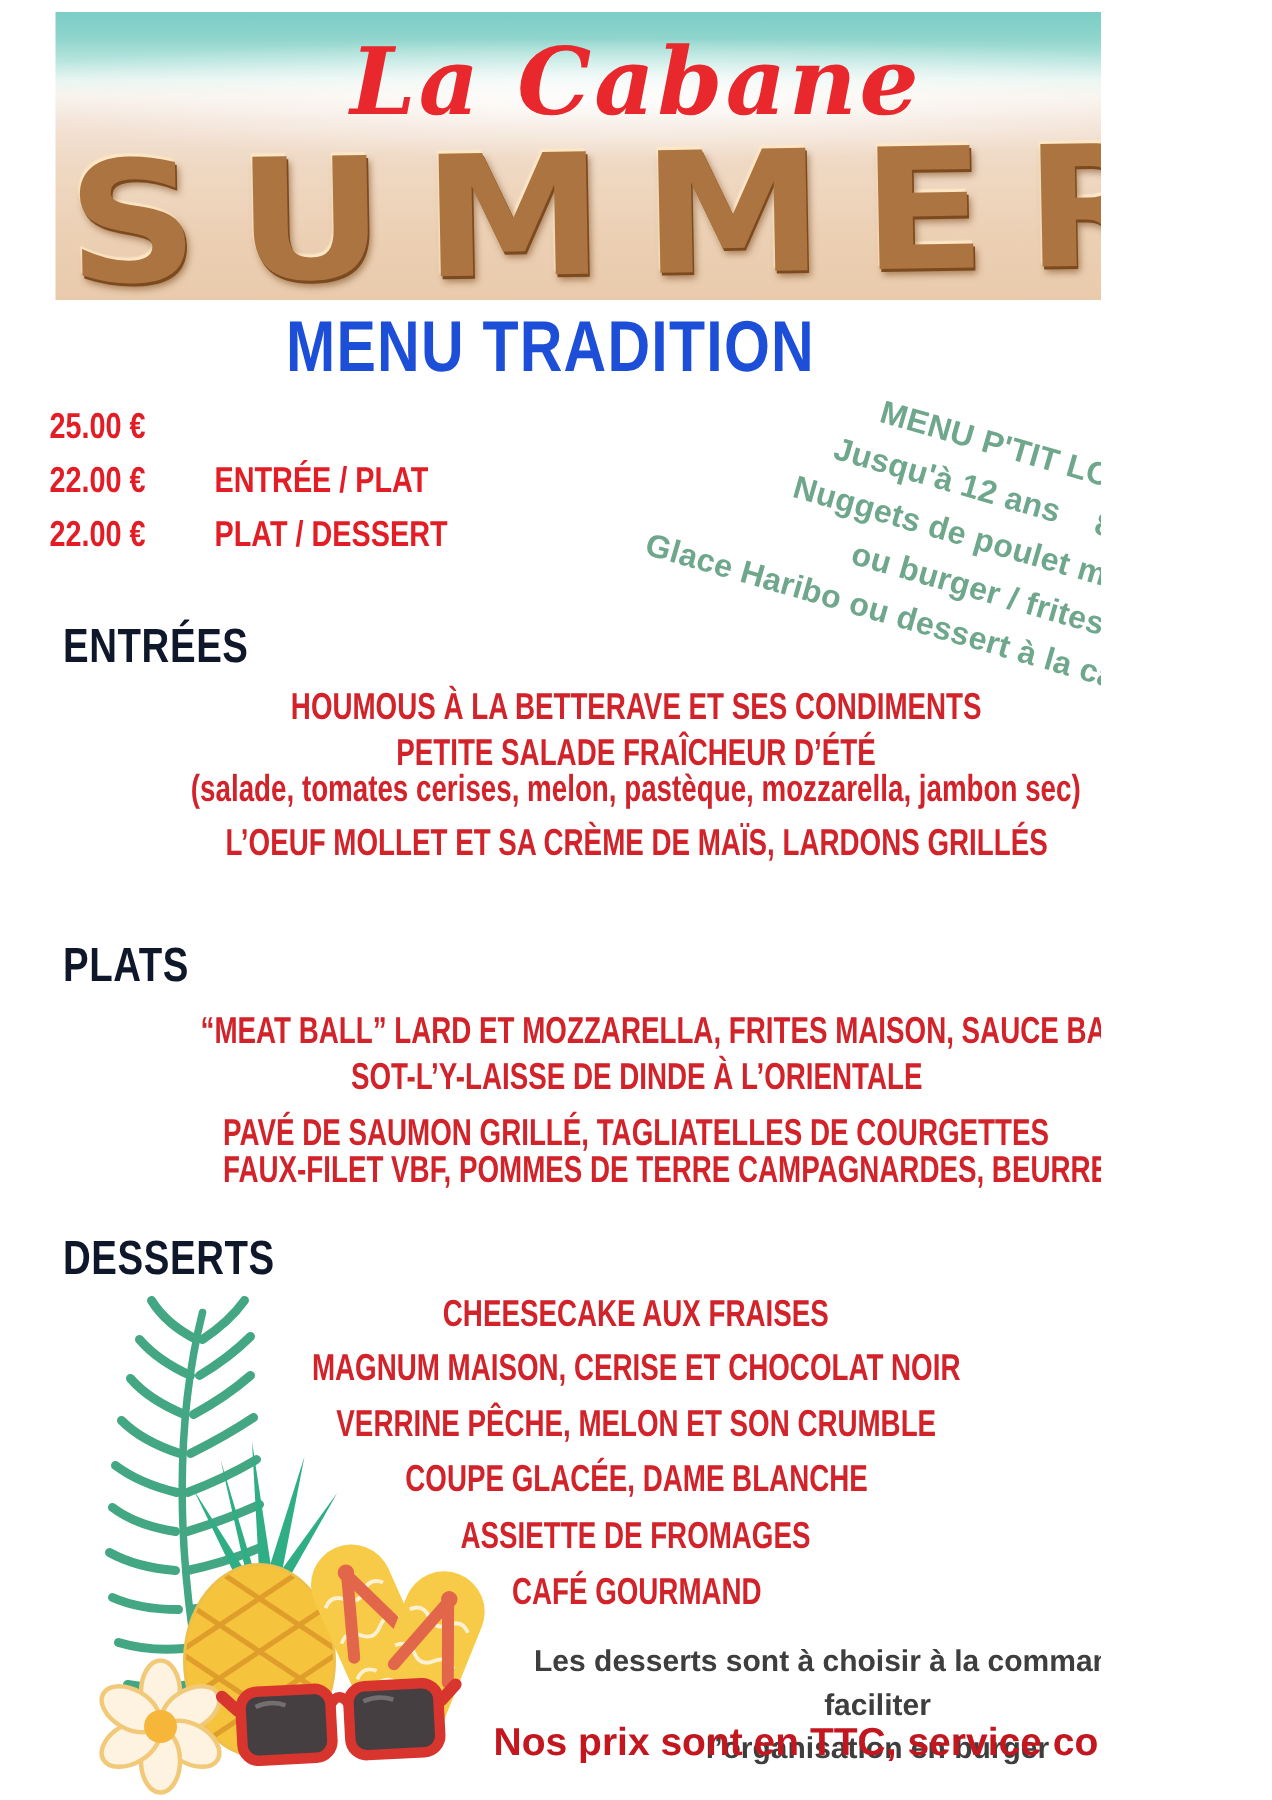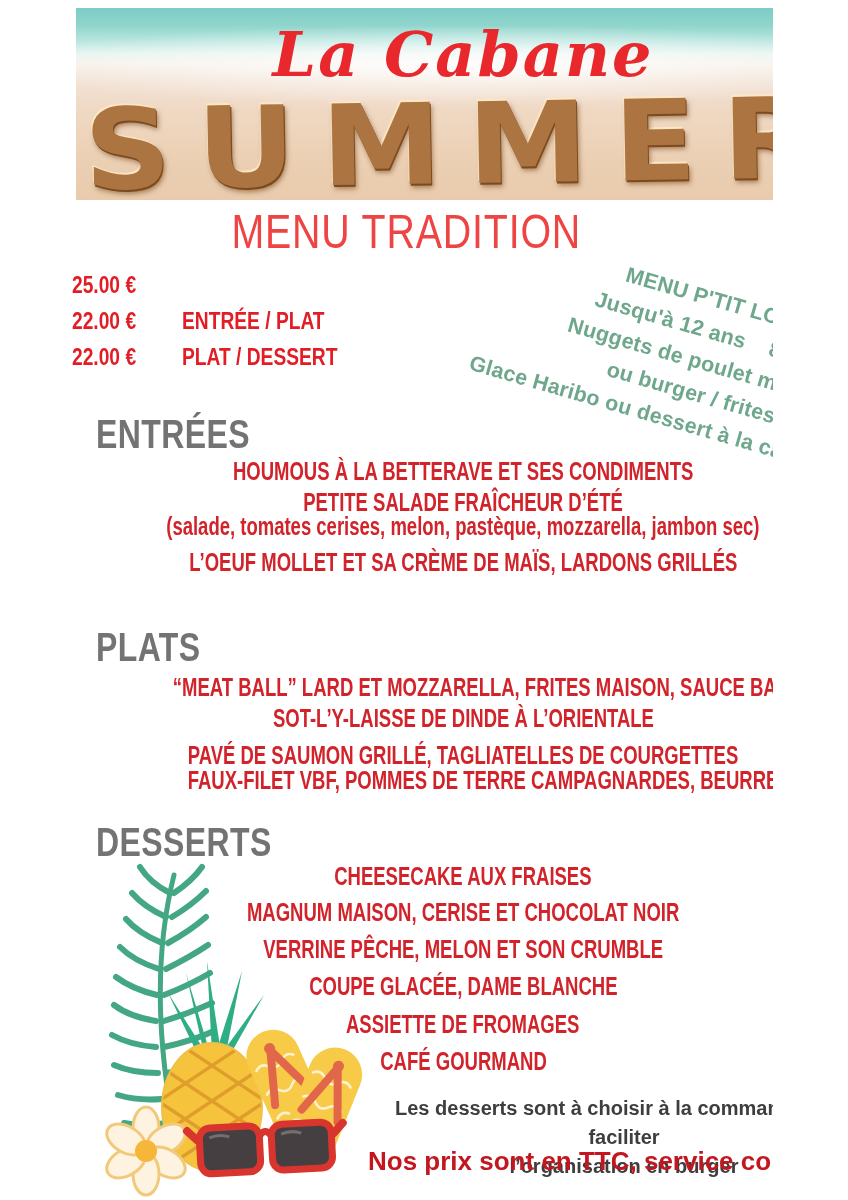--- a/index.html
+++ b/index.html
@@ -1,40 +1,40 @@
 <!DOCTYPE html>
 <html><head>
 <meta charset="utf-8">
 <style>
   html,body{margin:0;padding:0;background:#ffffff;}
   .page{position:relative;width:734px;height:1200px;background:#ffffff;overflow:hidden;
-        font-family:"Liberation Sans","DejaVu Sans",sans-serif;margin-left:39px;}
+        font-family:"Liberation Sans","DejaVu Sans",sans-serif;}
 
   
   .photo{position:absolute;left:37px;top:8px;width:774px;height:192px;overflow:hidden;
     background:
       radial-gradient(90% 30% at 50% 30%, rgba(255,255,255,.9), rgba(255,255,255,0) 70%),
       linear-gradient(180deg,#7ccdc6 0%,#8fd5cc 9%,#b7e5de 17%,#e6f4ef 24%,#f6f0e8 29%,
                       #f2e1d4 38%,#efd8c2 55%,#ecd0b4 78%,#e9cbac 100%);}
   .brand{position:absolute;left:0;right:0;top:10px;text-align:center;
     font-family:"DejaVu Serif","Liberation Serif",serif;font-style:italic;font-weight:bold;
     font-size:62px;color:#e8282c;letter-spacing:2px;}
   .summer{position:absolute;left:0;right:0;top:86px;text-align:center;}
   .summer span{display:inline-block;font-family:"DejaVu Sans",sans-serif;font-weight:bold;
     font-size:112px;line-height:100px;color:#ab7440;letter-spacing:24px;
     transform:scaleX(1.08) rotate(-1deg);
     text-shadow:1px 2px 0 #7c4a1e,2px 4px 5px rgba(110,60,15,.55),-1px -2px 1px #ffe9c8;}
 
   
   .cond{display:inline-block;white-space:nowrap;transform:scaleX(.74);transform-origin:50% 50%;}
   .condL{display:inline-block;white-space:nowrap;transform:scaleX(.8);transform-origin:0 50%;}
   .title{position:absolute;left:0;right:0;top:204px;text-align:center;
-    font-weight:normal;font-size:48px;color:#ef4444;}
+    font-weight:bold;font-size:48px;color:#1d4ed8;}
   .title .t{display:inline-block;transform:scaleX(.82);transform-origin:50% 50%;letter-spacing:1px;}
-  .heading{position:absolute;left:57px;font-weight:bold;font-size:40px;color:#737373;letter-spacing:.5px;}
+  .heading{position:absolute;left:42px;font-weight:bold;font-size:32px;color:#0f172a;letter-spacing:.5px;}
   .item{position:absolute;left:0;width:848px;text-align:center;font-weight:bold;
     font-size:25px;line-height:26px;color:#d2232b;}
 
   
   .formula-row{position:absolute;left:0;width:848px;height:34px;font-weight:bold;
     font-size:24px;color:#e21d25;}
   .formula-row .price{position:absolute;left:33px;}
   .formula-row .flabel{position:absolute;left:143px;}
 
   

